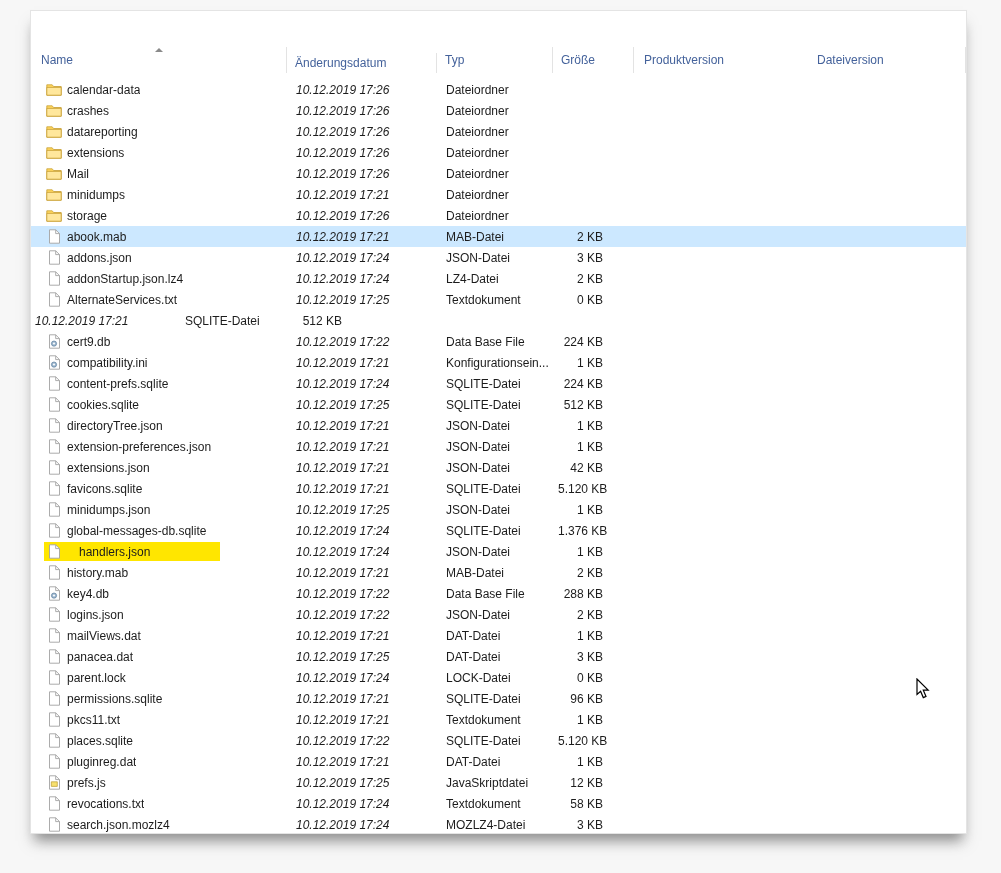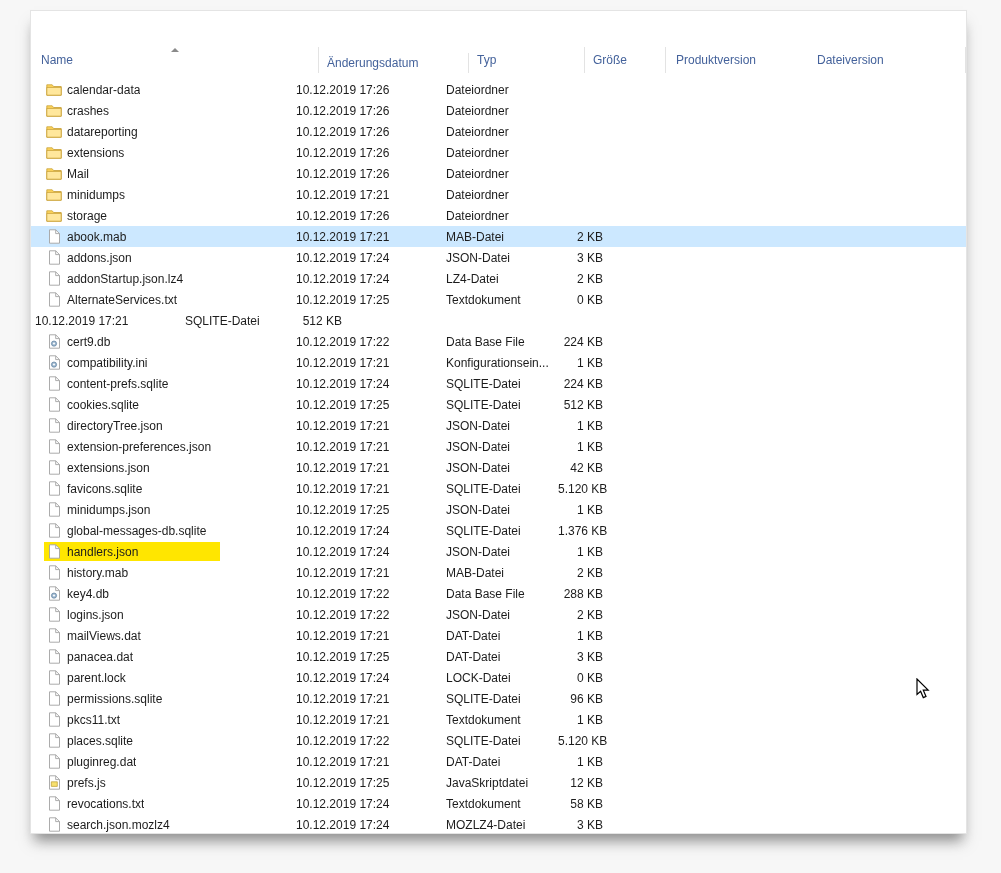--- a/index.html
+++ b/index.html
@@ -30,39 +30,39 @@
   }
   .hcell.c0{padding-left:10px;}
   .hcell.c4{padding-left:8px;}
   .hcell.c5{padding-left:10px;border-right:none;}
   .hcell.sorted::after{
     content:"";position:absolute;top:1px;left:50%;transform:translateX(-50%);
     width:0;height:0;
     border-left:4px solid transparent;border-right:4px solid transparent;
     border-bottom:4px solid #8a8a8a;
   }
-  .c0{width:288px;}
+  .c0{width:256px;}
   .c1{width:150px;margin-top:6px;}
   .c2{width:116px;}
   .c3{width:81px;}
   .c4{width:157px;}
   .c5{flex:1;}
   
   .rows{margin-top:6px;}
   .row{display:flex;height:21px;align-items:center;font-size:12px;color:#1c1c1c;}
   .row.selected{background:var(--sel,#cce8ff);}
   .cell{box-sizing:border-box;flex-shrink:0;overflow:hidden;white-space:nowrap;}
   .c-name{width:261px;padding-left:13px;display:flex;align-items:center;}
-  .c-date{width:150px;padding-left:4px;}
+  .c-date{width:150px;padding-left:4px;font-style:italic;}
   .c-type{width:116px;padding-left:4px;}
   .c-size{width:81px;text-align:right;padding-right:36px;}
   .c-filever{width:157px;}
   .c-prodver{flex:1;}
   .name-wrap{display:inline-flex;align-items:center;height:19px;padding:0 2px;max-width:100%;}
-  .name-wrap.marked{background:var(--marker,#ffe600);width:172px;flex-shrink:0;}
+  .name-wrap.marked{background:var(--marker,#ffe600);width:172px;flex-shrink:0;gap:12px;}
   .icon{width:16px;height:15px;margin-right:5px;display:inline-flex;align-items:center;justify-content:center;flex:0 0 auto;}
   .icon svg{display:block;}
   .fname{overflow:hidden;text-overflow:ellipsis;}
   
   .cursor{position:absolute;left:916px;top:678px;width:16px;height:22px;}
 </style>
 </head>
 <body>
 
 <div class="stage">

